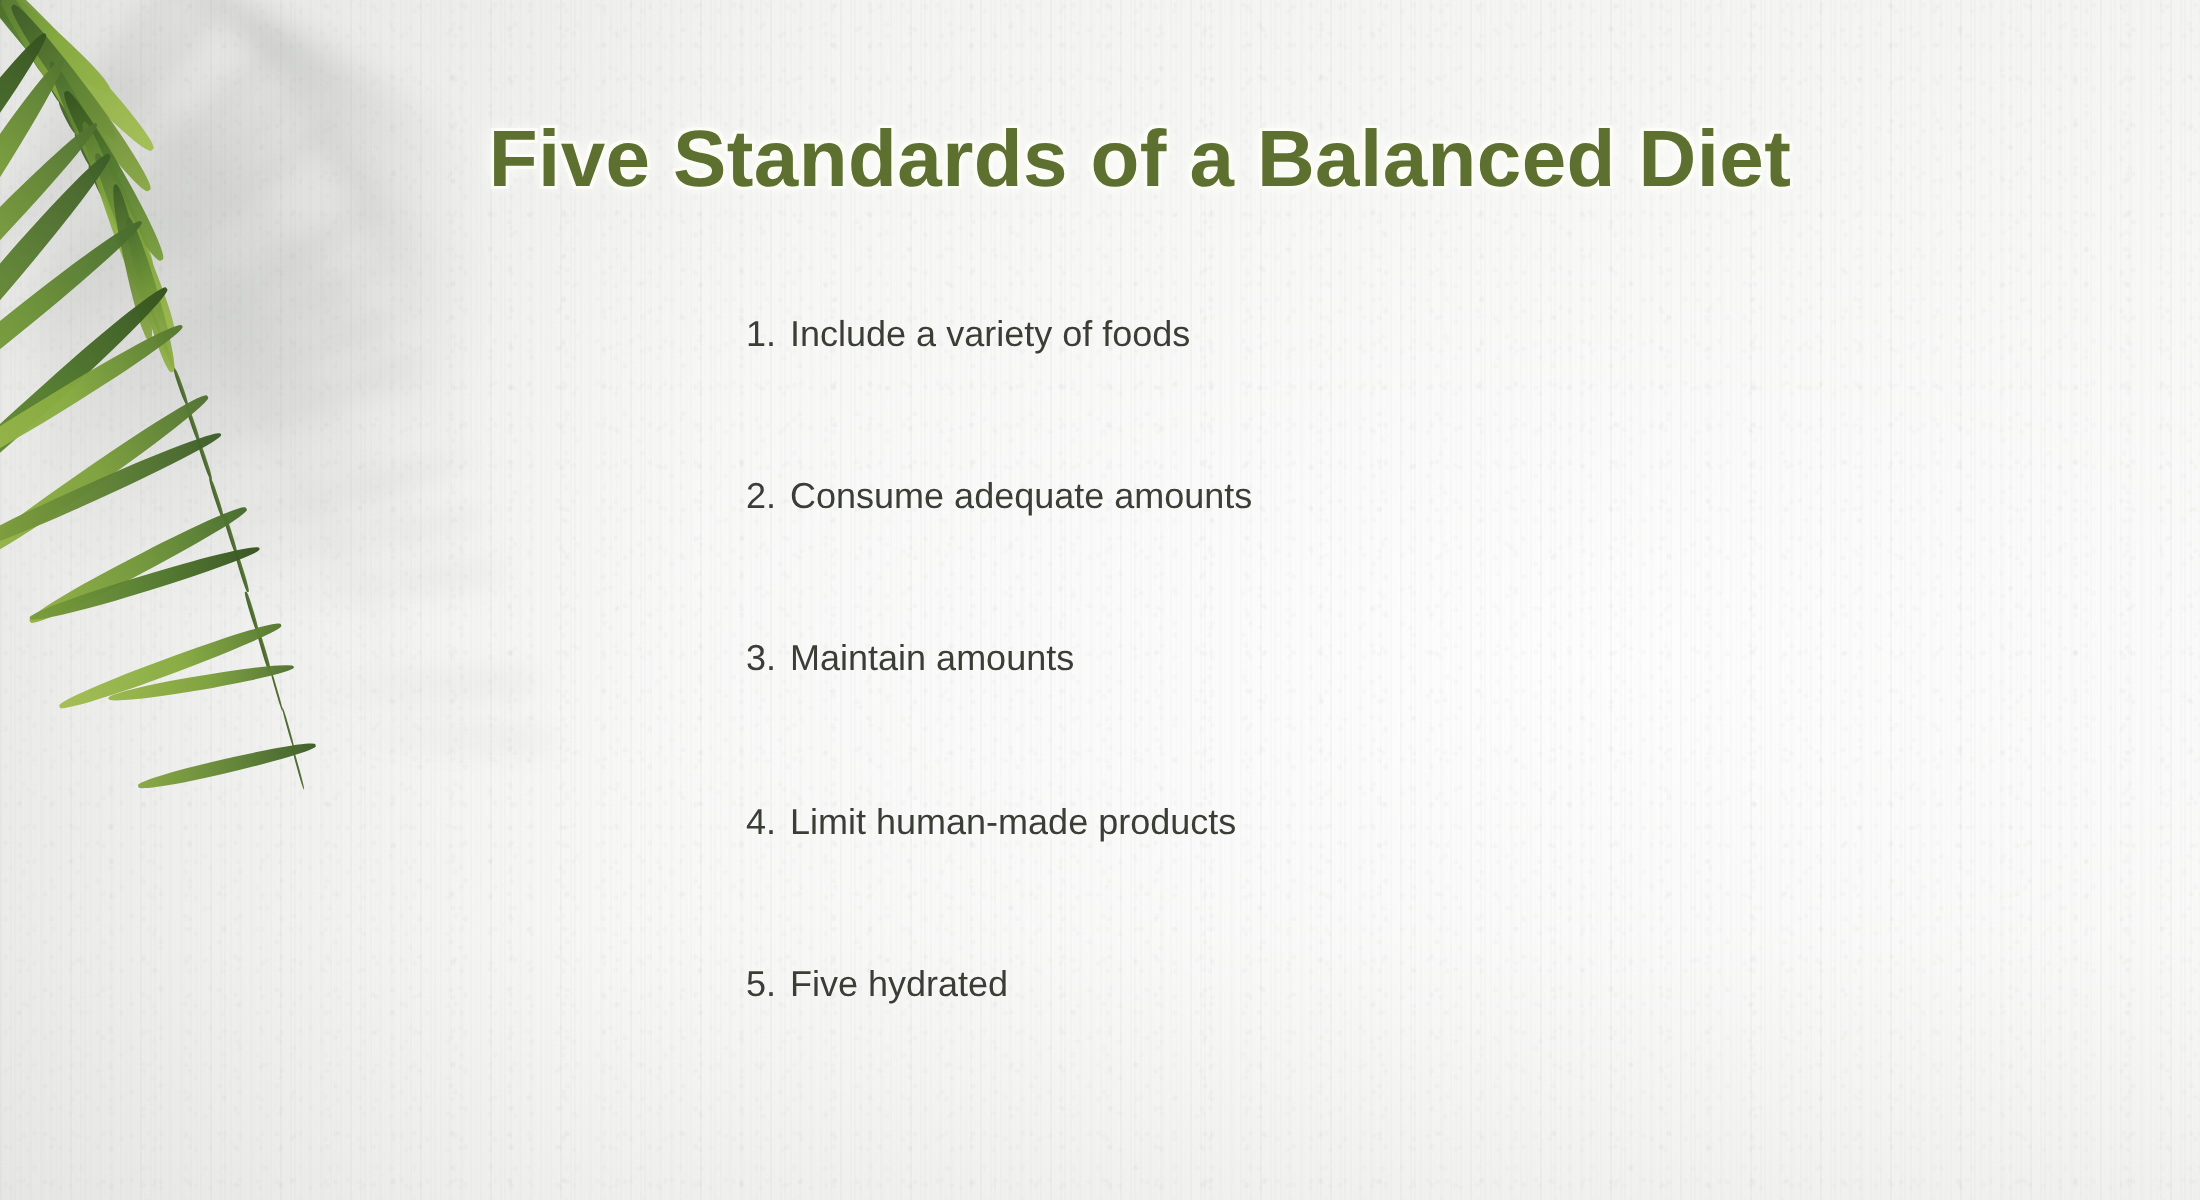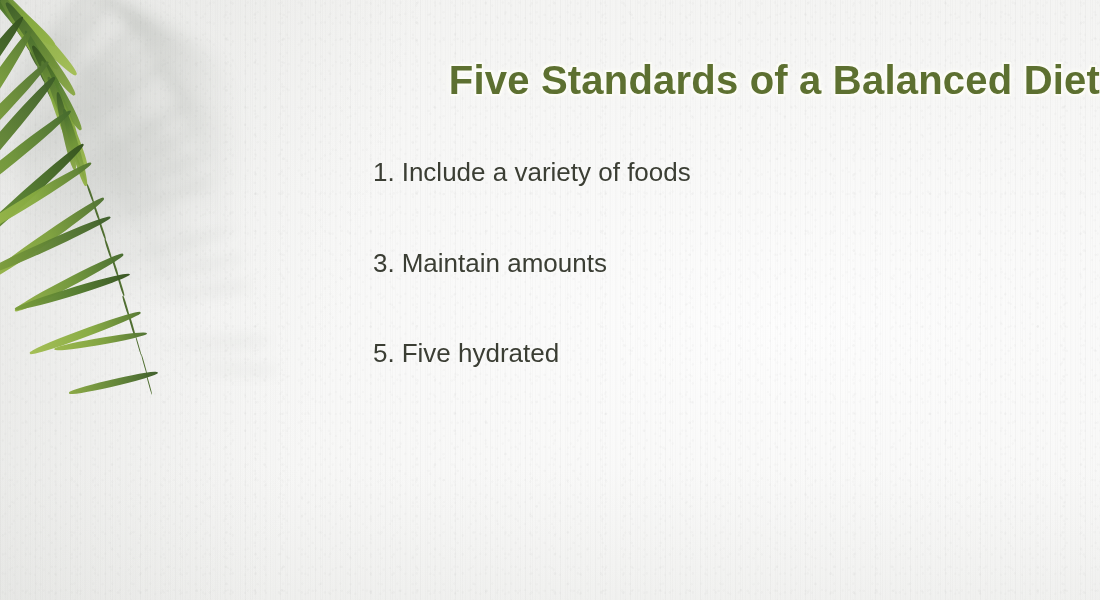--- a/index.html
+++ b/index.html
@@ -111,21 +111,21 @@
     background: linear-gradient(180deg, #5c7a38, #45632c);
     border-radius: 40%;
   }
 
   
   .title {
     position: absolute;
     left: 0;
     right: 0;
     top: 58px;
-    text-align: right;
+    text-align: center;
     padding-left: 40px;
     font-size: 40px;
     font-weight: bold;
     letter-spacing: .2px;
     color: #5d7030;
     text-shadow:
       -1.6px -1.6px 0 rgba(252,252,246,.95),
        1.6px -1.6px 0 rgba(252,252,246,.95),
       -1.6px  1.6px 0 rgba(252,252,246,.95),
        1.6px  1.6px 0 rgba(252,252,246,.95),
@@ -135,21 +135,21 @@
   }
 
   
   .list {
     position: absolute;
     left: 373px;
     top: 157px;
     width: 660px;
   }
   .list-item {
-    font-size: 26px;
+    font-size: 18px;
     color: #3b3e34;
     line-height: 1.18;
     margin-bottom: 60px;
     white-space: nowrap;
     text-shadow: 0 0 6px rgba(255,255,255,.55);
   }
   .list-item:last-child { margin-bottom: 0; }
   .list-item .num { margin-right: 7px; }
 </style>
 </head>
@@ -242,17 +242,19 @@
       <div class="leaflet" style="left: 103.6px; top: 107.512px; width: 97.4px; height: 9.15px; transform: rotate(70.8deg); background: linear-gradient(95deg, rgb(83, 118, 47) 0%, rgb(134, 170, 64) 45%, rgb(163, 190, 82) 100%); z-index: 1; opacity: 0.95;"></div>
       <div class="leaflet" style="left: 111.176px; top: 123.563px; width: 97.6px; height: 8.6px; transform: rotate(67.2deg); background: linear-gradient(95deg, rgb(78, 112, 48) 0%, rgb(125, 160, 60) 45%, rgb(154, 184, 74) 100%); z-index: 1; opacity: 0.95;"></div>
       <div class="leaflet" style="left: 118.519px; top: 140.005px; width: 79.8px; height: 8.05px; transform: rotate(77.6deg); background: linear-gradient(95deg, rgb(60, 92, 40) 0%, rgb(95, 130, 52) 45%, rgb(137, 168, 66) 100%); z-index: 1; opacity: 0.95;"></div>
       <div class="leaflet" style="left: 125.659px; top: 156.807px; width: 80px; height: 7.5px; transform: rotate(74deg); background: linear-gradient(95deg, rgb(69, 106, 45) 0%, rgb(111, 148, 56) 45%, rgb(149, 179, 71) 100%); z-index: 1; opacity: 0.95;"></div>
     </div>
 
   <div class="title">Five Standards of a Balanced Diet</div>
 
   <div class="list" id="list">
       <div class="list-item"><span class="num">1.</span><span>Include a variety of foods</span></div>
+      <div class="list-item"><span class="num">2.</span><span>Consume adequate amounts</span></div>
       <div class="list-item"><span class="num">3.</span><span>Maintain amounts</span></div>
+      <div class="list-item"><span class="num">4.</span><span>Limit human-made products</span></div>
       <div class="list-item"><span class="num">5.</span><span>Five hydrated</span></div>
     </div>
 
 </div>
 
 </body></html>

